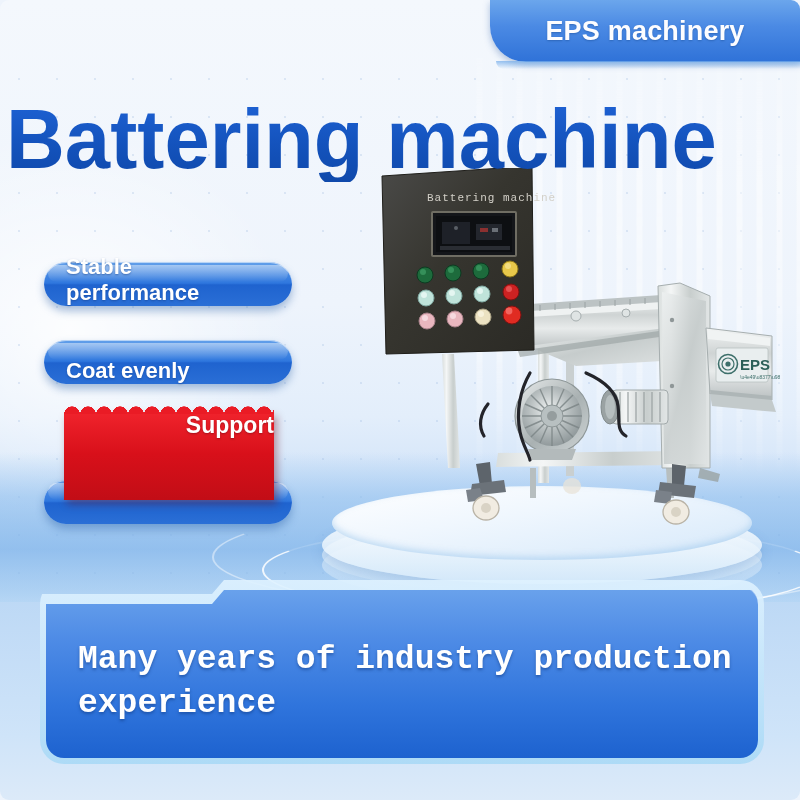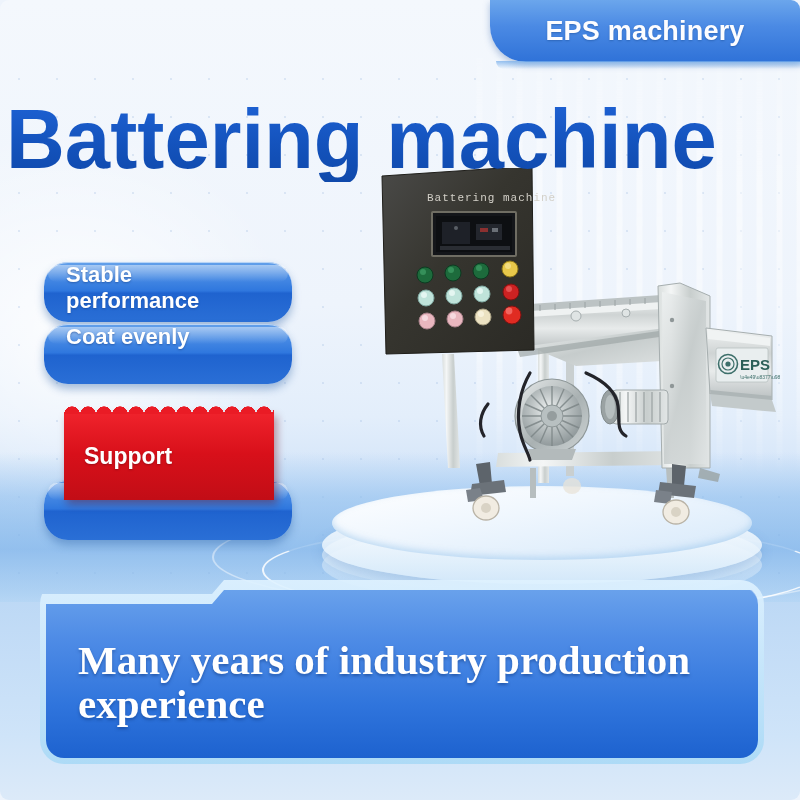--- a/index.html
+++ b/index.html
@@ -70,44 +70,44 @@
     font-family:"Liberation Sans Narrow","Liberation Sans",sans-serif;
     transform:scaleX(.97); transform-origin:left center;
     color:#1757c4;
     background:linear-gradient(180deg,#1f63d6 0%,#1453bd 55%,#0f49ab 100%);
     -webkit-background-clip:text; background-clip:text; -webkit-text-fill-color:transparent;
     white-space:nowrap;
   }
 
   
   .pill{
-    position:absolute; height:60px; border-radius:24px;
+    position:absolute; height:44px; border-radius:24px;
     background:linear-gradient(180deg,#63a0ea 0%, #2f77de 48%, #1f63cf 52%, #2a6fd6 100%);
     box-shadow:0 5px 9px rgba(40,95,165,.40), inset 0 1px 0 rgba(255,255,255,.55);
-    display:flex; align-items:flex-start; padding:0 22px;
+    display:flex; align-items:flex-end; padding:0 22px;
   }
   .pill::before{
     content:""; position:absolute; left:4px; right:4px; top:3px; height:17px;
     border-radius:18px;
     background:linear-gradient(180deg,rgba(255,255,255,.45),rgba(255,255,255,0));
   }
   .pill span{
     position:relative; color:#fff; font-size:22px; font-weight:700;
     text-shadow:0 1px 2px rgba(20,60,130,.5);
   }
   #pill-1{ left:44px; top:262px; width:248px; }
-  #pill-2{ left:44px; top:324px; width:248px; }
+  #pill-2{ left:44px; top:340px; width:248px; }
   #pill-3{ left:44px; top:480px; width:248px; }
 
   
   .ribbon{
     position:absolute; left:64px; top:412px; width:210px; height:88px;
     background:linear-gradient(180deg,#f0232c 0%, #d8101a 48%, #c20d16 100%);
     box-shadow:3px 4px 8px rgba(110,10,20,.40);
-    display:flex; flex-direction:column; justify-content:center; padding-left:20px;
+    display:flex; flex-direction:row; justify-content:flex-end; padding-left:20px;
   }
   .ribbon .scallop{
     position:absolute; left:0; right:0; top:-7px; height:9px;
     background:radial-gradient(circle at 8px 9px, #ea1b25 7.4px, rgba(0,0,0,0) 7.8px) repeat-x;
     background-size:16px 16px;
   }
   .ribbon b{
     display:block; color:#fff; font-size:23px; font-weight:700; line-height:27px;
     text-shadow:0 1px 2px rgba(110,10,20,.55);
   }
@@ -124,22 +124,22 @@
   }
   .bb-face{
     position:absolute; inset:0;
     background:linear-gradient(180deg,#6ba3ec 0%, #4f8ce6 30%, #2f74dc 70%, #1d62cf 100%);
     border-radius:18px;
     clip-path:polygon(0 18px, 0 100%, 100% 100%, 100% 4px, 178px 4px, 166px 18px);
     box-shadow:inset 0 1px 0 rgba(255,255,255,.4);
   }
   .bb-text{
     position:absolute; left:32px; top:52px; right:24px;
-    color:#fff; font-size:41px; line-height:44px; font-weight:700;
-    font-family:Liberation Serif, serif;
+    color:#fff; font-size:33px; line-height:44px; font-weight:700;
+    font-family:Liberation Mono, monospace;
     text-shadow:0 2px 3px rgba(15,55,125,.5);
   }
 
   
   .podium{
     position:absolute; left:322px; top:480px; width:440px; height:112px;
   }
   .pod-disc{
     position:absolute; left:0; width:440px; height:78px; border-radius:50%;
   }

